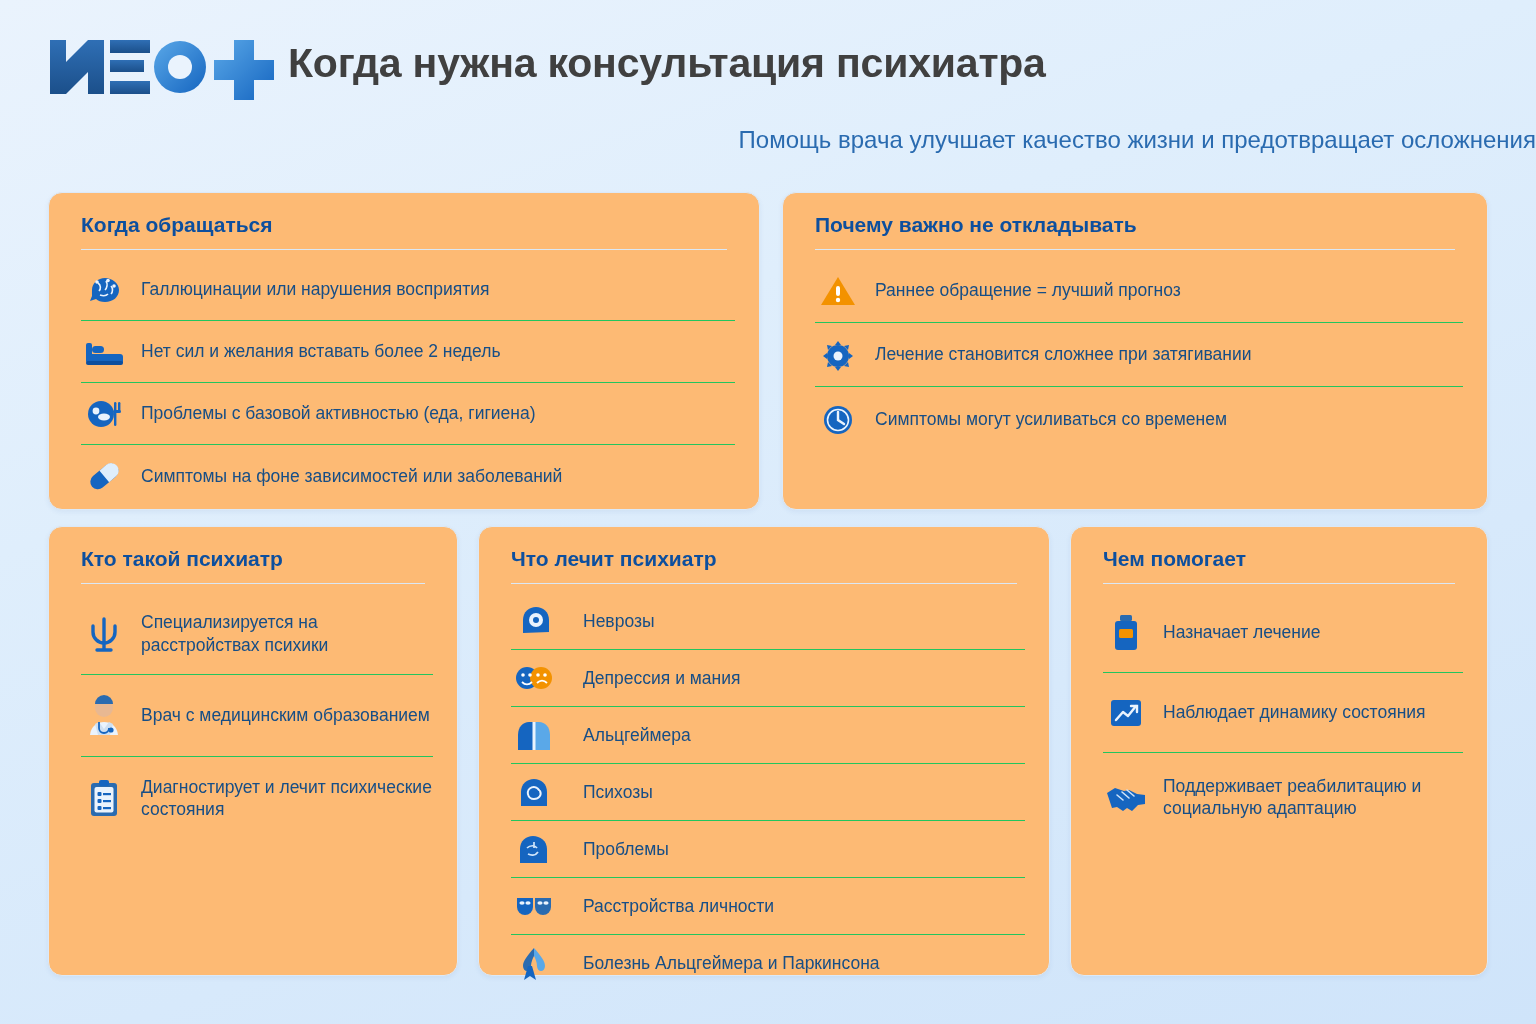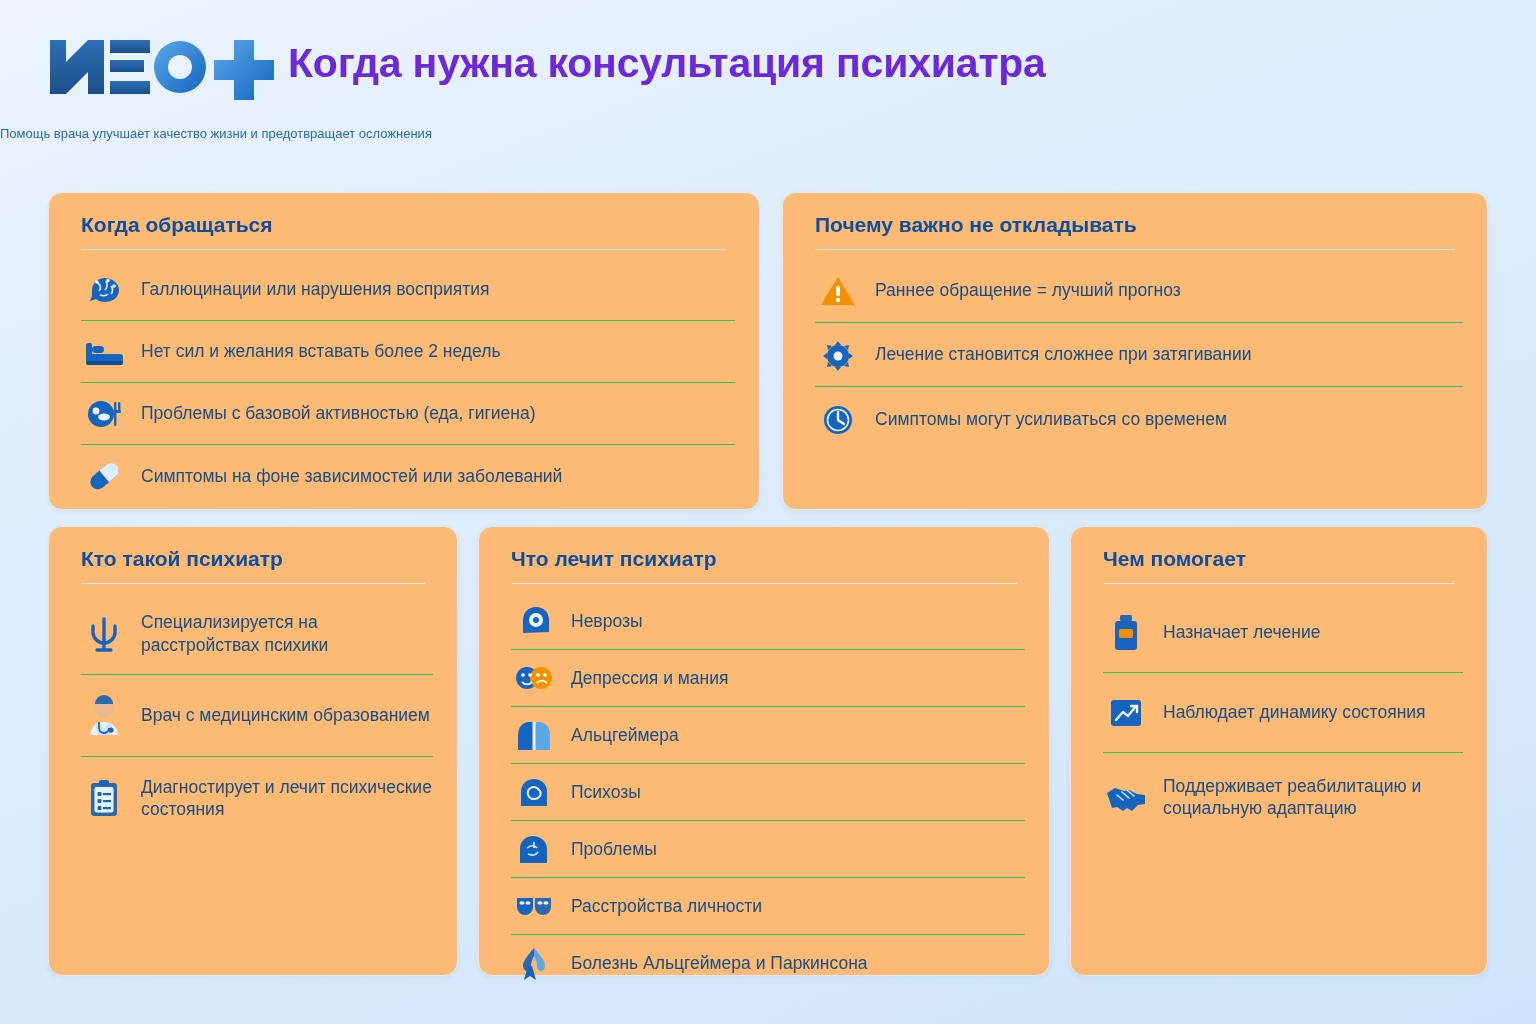--- a/index.html
+++ b/index.html
@@ -10,26 +10,26 @@
     background: linear-gradient(160deg,#eaf3fd 0%,#dfeefc 35%,#cfe4fa 100%);
     color:#1b4f8a;
     overflow:hidden;
     position:relative;
   }
   
   .header { position:absolute; left:0; top:0; width:1536px; height:170px; }
   .logo { position:absolute; left:48px; top:34px; width:230px; height:66px; }
   .title {
     position:absolute; left:288px; top:40px;
-    font-size:41px; font-weight:bold; color:#6d28d9; letter-spacing:-0.2px;
+    font-size:41px; font-weight:bold; color:#404040; letter-spacing:-0.2px;
     white-space:nowrap;
   }
   .subtitle {
-    position:absolute; left:0; top:126px; width:1536px; text-align:left;
-    font-size:13px; color:#2a6bb0;
+    position:absolute; left:0; top:126px; width:1536px; text-align:right;
+    font-size:24px; color:#2a6bb0;
   }
   
   .card {
     position:absolute;
     background:#fdba74;
     border:1px solid #dce9f7;
     border-radius:14px;
     box-shadow:0 2px 5px rgba(40,90,150,0.07);
   }
   .card-title {
@@ -48,21 +48,21 @@
     border-bottom:1px solid #22c55e;
     padding:6px 0;
   }
   .item:last-child { border-bottom:none; }
   .item .ico {
     width:46px; min-width:46px; height:44px;
     display:flex; align-items:center; justify-content:center;
     margin-right:14px;
   }
   .item .txt { font-size:17.5px; color:#174e86; line-height:1.28; }
-  .tight .item { min-height:53px; }
+  .tight .item { min-height:53px;gap:12px; }
   
   #card-when   { left:48px;  top:192px; width:712px;  height:318px; }
   #card-why    { left:782px; top:192px; width:706px;  height:318px; }
   #card-who    { left:48px;  top:526px; width:410px;  height:450px; }
   #card-treats { left:478px; top:526px; width:572px;  height:450px; }
   #card-helps  { left:1070px;top:526px; width:418px;  height:450px; }
 </style>
 </head>
 <body>
 

